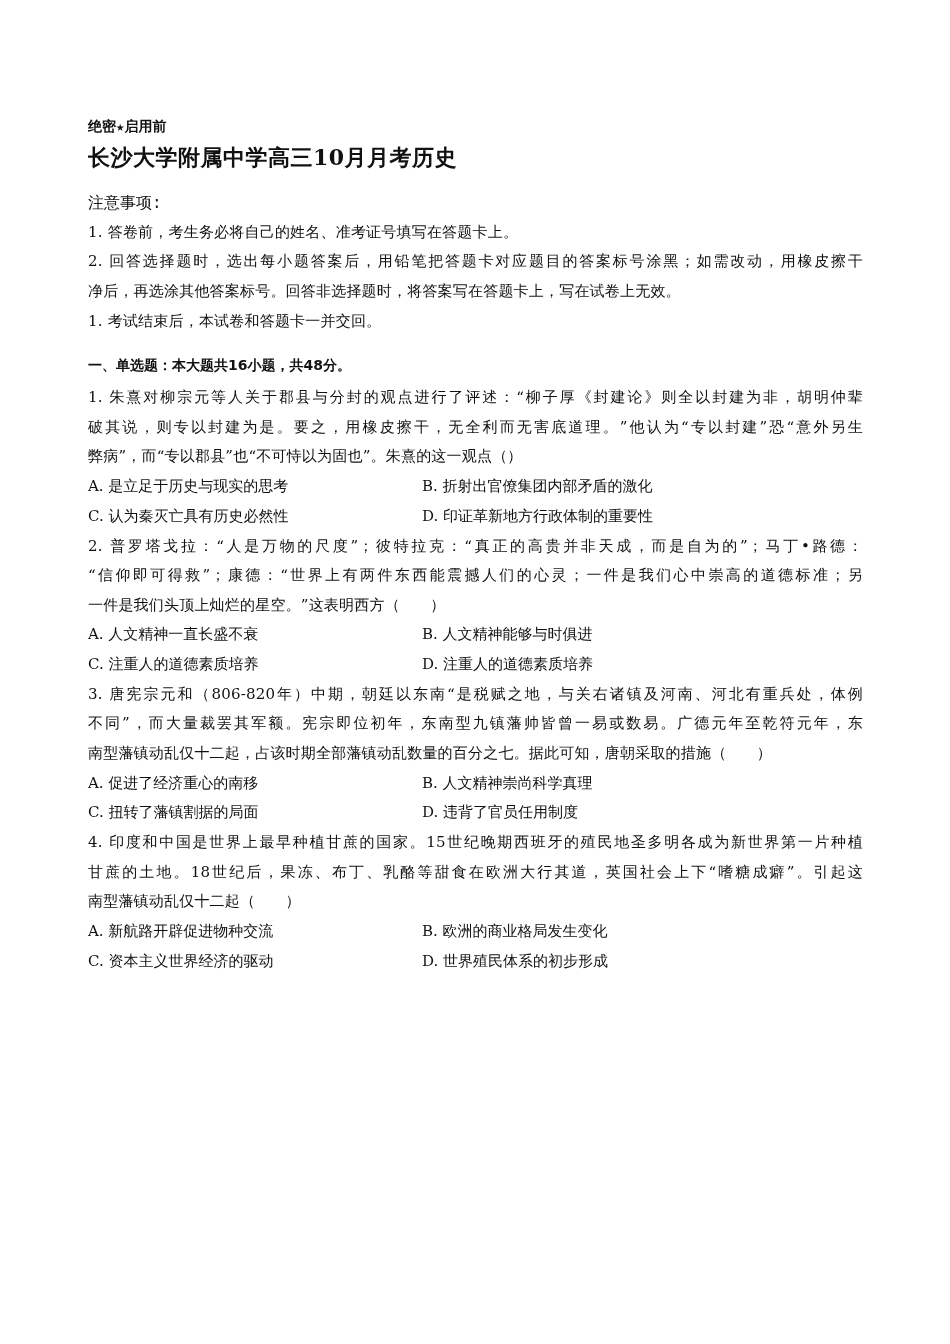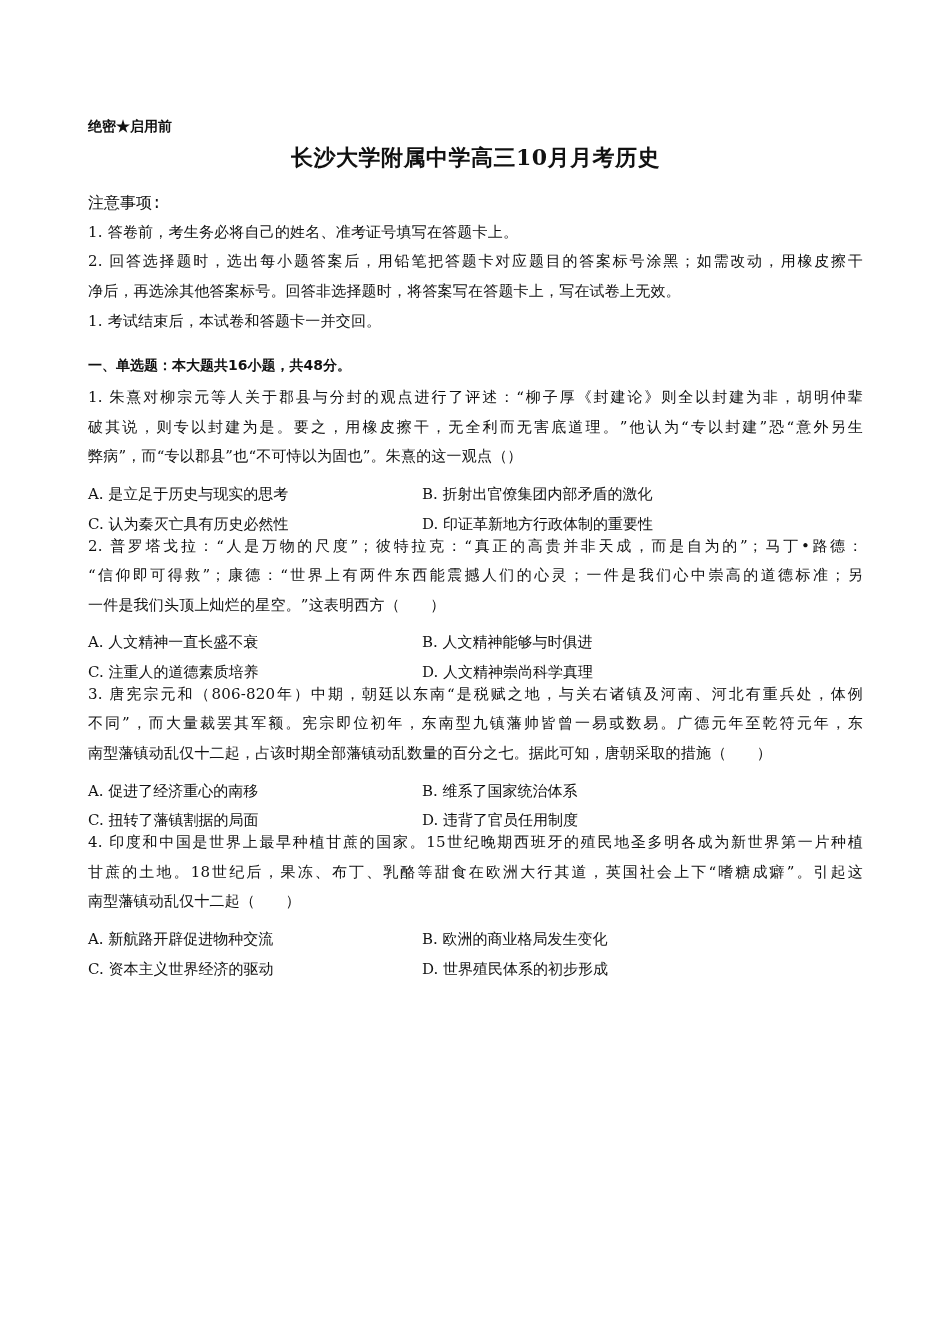--- a/index.html
+++ b/index.html
@@ -2,26 +2,26 @@
 <html><head>
   <meta charset="utf-8">
   <style>
     html, body { margin: 0; padding: 0; background: #ffffff; }
     body {
       width: 950px; height: 1344px; position: relative; overflow: hidden;
       font-family: "DejaVu Serif", "Liberation Serif", serif;
       color: #111;
     }
     .page { position: absolute; left: 88px; top: 0; width: 775px; }
-    .secret { position: absolute; top: 118px; left: 0; font-size: 14px; font-weight: bold; font-family: Liberation Sans, sans-serif; letter-spacing: 0px; }
-    .title { position: absolute; top: 143px; left: 0; width: 775px; text-align: center; font-size: 22px; font-weight: bold; letter-spacing: 0.5px; }
+    .secret { position: absolute; top: 118px; left: 0; font-size: 14px; font-weight: bold; font-family: Liberation Mono, monospace; letter-spacing: 0px; }
+    .title { position: absolute; top: 143px; left: 0; width: 775px; text-align: left; font-size: 22px; font-weight: bold; letter-spacing: 0.5px; }
     .notes-head { position: absolute; top: 193px; left: 0; font-size: 16px; font-family: Liberation Mono, monospace; }
     .line { position: absolute; left: 0; font-size: 15px; white-space: nowrap; line-height: 20px; letter-spacing: 0.2px; }
     .line.just { width: 775px; text-align: justify; text-align-last: justify; }
-    .opt { position: absolute; font-size: 15px; white-space: nowrap; line-height: 20px; margin-top: 8px; }
+    .opt { position: absolute; font-size: 15px; white-space: nowrap; line-height: 20px; }
     .opt.left { left: 0; }
     .opt.right { left: 334px; }
     .section { position: absolute; top: 357px; left: 0; font-size: 14px; font-weight: bold; font-family: "DejaVu Sans", sans-serif; }
   </style>
 </head>
 <body>
 
 <div class="page">
   <div class="secret">绝密★启用前</div>
   <div class="title">长沙大学附属中学高三10月月考历史</div>
@@ -44,29 +44,29 @@
     <div class="opt right" style="top:506px">D. 印证革新地方行政体制的重要性</div>
   </div>
 
   <div>
     <div class="line just" style="top:536px">2. 普罗塔戈拉：“人是万物的尺度”；彼特拉克：“真正的高贵并非天成，而是自为的”；马丁•路德：</div>
     <div class="line just" style="top:565px">“信仰即可得救”；康德：“世界上有两件东西能震撼人们的心灵；一件是我们心中崇高的道德标准；另</div>
     <div class="line" style="top:595px">一件是我们头顶上灿烂的星空。”这表明西方（　　）</div>
     <div class="opt left" style="top:624px">A. 人文精神一直长盛不衰</div>
     <div class="opt right" style="top:624px">B. 人文精神能够与时俱进</div>
     <div class="opt left" style="top:654px">C. 注重人的道德素质培养</div>
-    <div class="opt right" style="top:654px">D. 人文精神崇尚科学真理</div>
+    <div class="opt right" style="top:654px">D. 注重人的道德素质培养</div>
   </div>
 
   <div>
     <div class="line just" style="top:684px">3. 唐宪宗元和（806-820年）中期，朝廷以东南“是税赋之地，与关右诸镇及河南、河北有重兵处，体例</div>
     <div class="line just" style="top:713px">不同”，而大量裁罢其军额。宪宗即位初年，东南型九镇藩帅皆曾一易或数易。广德元年至乾符元年，东</div>
     <div class="line" style="top:743px">南型藩镇动乱仅十二起，占该时期全部藩镇动乱数量的百分之七。据此可知，唐朝采取的措施（　　）</div>
     <div class="opt left" style="top:773px">A. 促进了经济重心的南移</div>
-    <div class="opt right" style="top:773px">B. 维系了国家统治体系</div>
+    <div class="opt right" style="top:773px">B. 人文精神崇尚科学真理</div>
     <div class="opt left" style="top:802px">C. 扭转了藩镇割据的局面</div>
     <div class="opt right" style="top:802px">D. 违背了官员任用制度</div>
   </div>
 
   <div>
     <div class="line just" style="top:832px">4. 印度和中国是世界上最早种植甘蔗的国家。15世纪晚期西班牙的殖民地圣多明各成为新世界第一片种植</div>
     <div class="line just" style="top:862px">甘蔗的土地。18世纪后，果冻、布丁、乳酪等甜食在欧洲大行其道，英国社会上下“嗜糖成癖”。引起这</div>
     <div class="line" style="top:891px">南型藩镇动乱仅十二起（　　）</div>
     <div class="opt left" style="top:921px">A. 新航路开辟促进物种交流</div>
     <div class="opt right" style="top:921px">B. 欧洲的商业格局发生变化</div>

